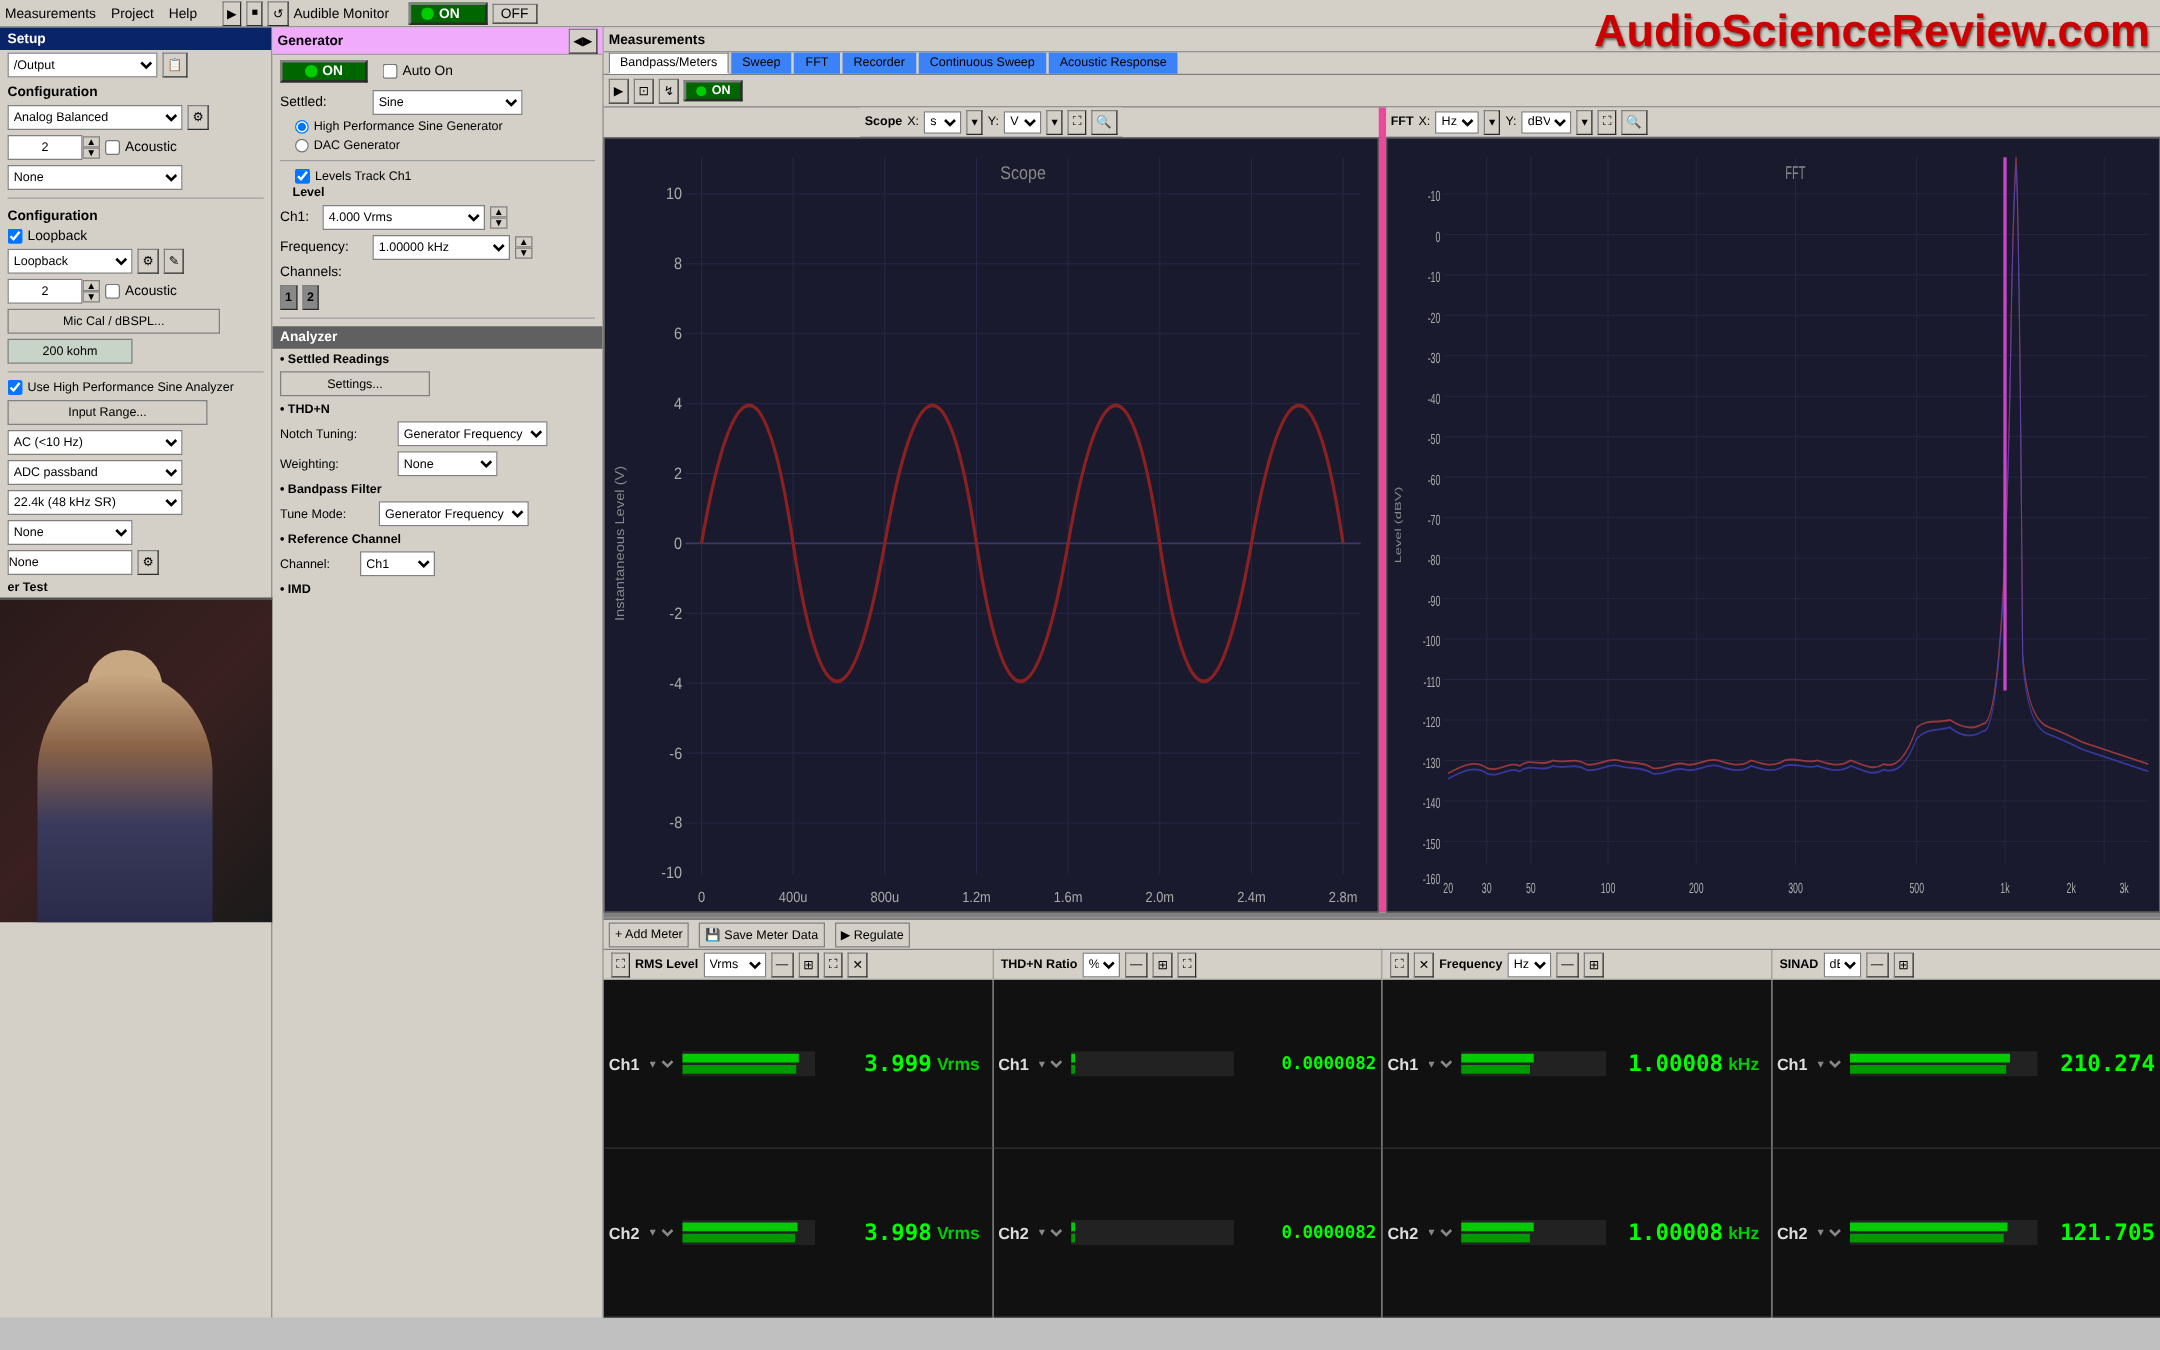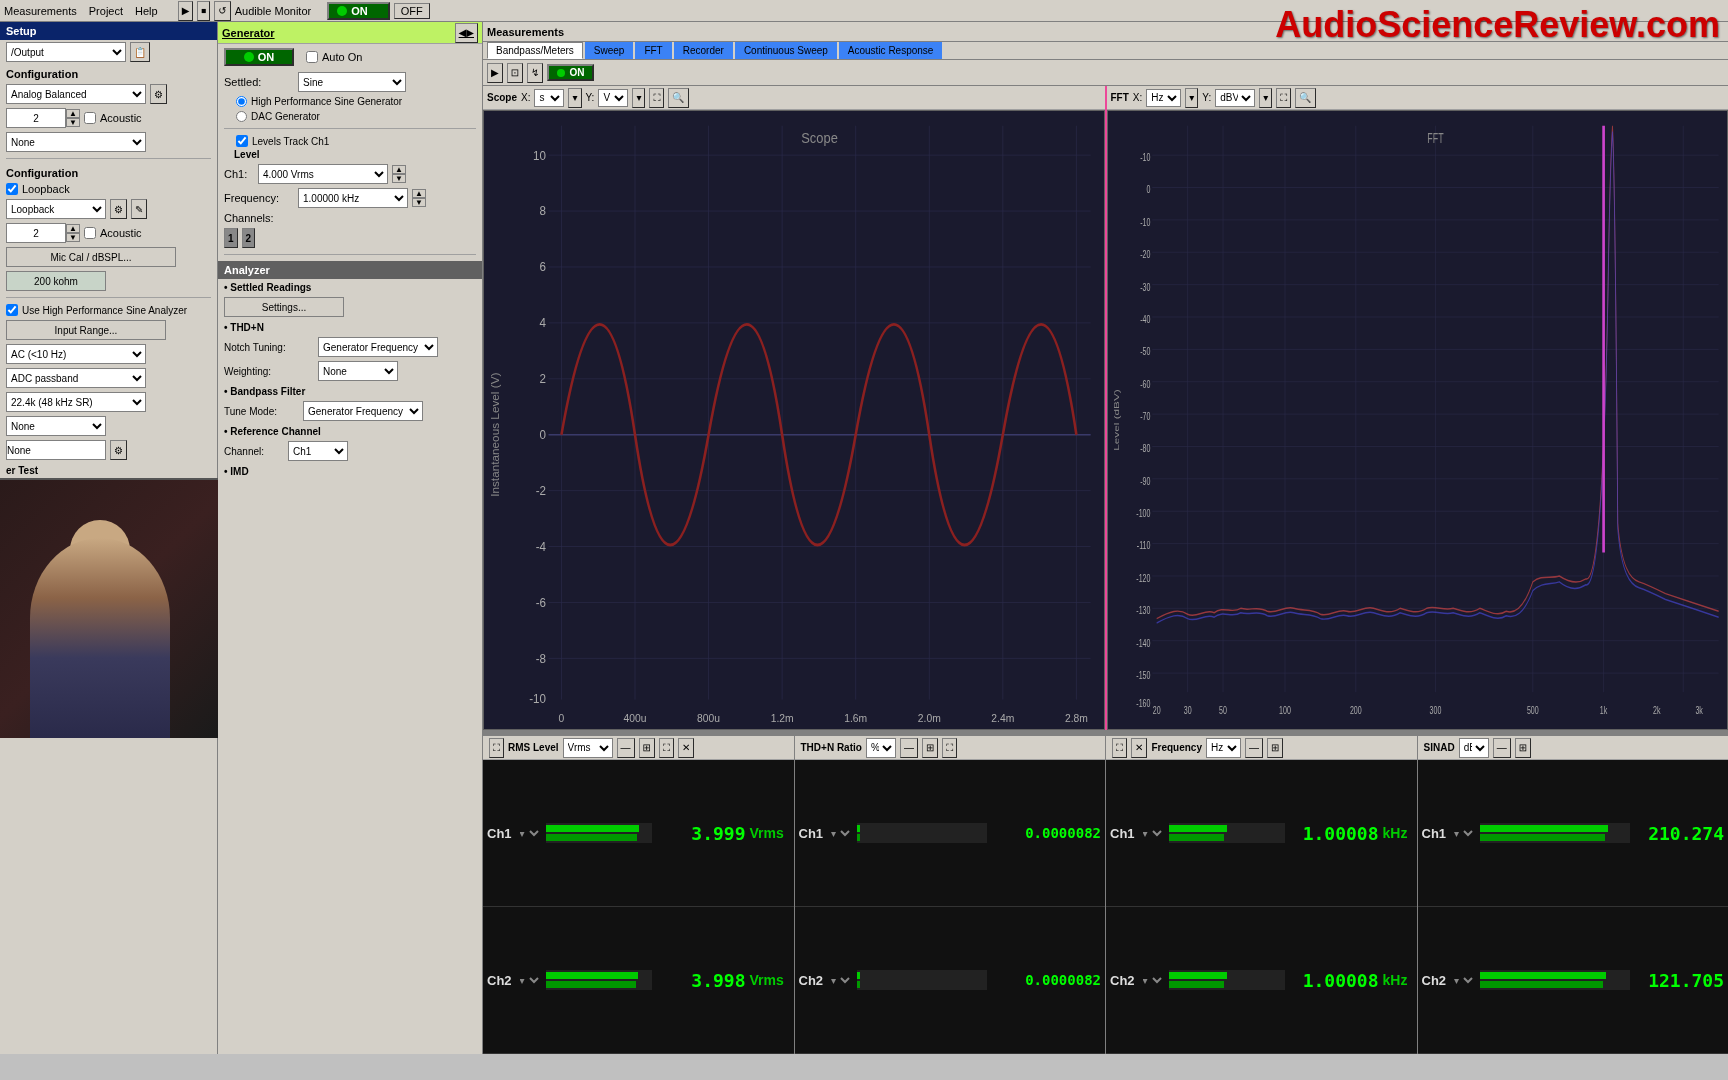--- a/index.html
+++ b/index.html
@@ -38,21 +38,21 @@
       cursor: pointer; padding: 1px 4px;
     }
 
     
     .gen-panel {
       width: 265px; background: #d4d0c8; border-right: 1px solid #808080;
       display: flex; flex-direction: column; flex-shrink: 0;
     }
     .gen-panel-header {
       display: flex; align-items: center; justify-content: space-between;
-      background: #bef264; border-bottom: 1px solid #a0a0a0; padding: 2px 4px; height: 22px; text-decoration: underline;
+      background: #f0abfc; border-bottom: 1px solid #a0a0a0; padding: 2px 4px; height: 22px;
     }
 
     
     .on-btn {
       background: #006600; color: white; font-weight: bold; font-size: 11px;
       border: 2px outset #808080; padding: 1px 8px; cursor: pointer; display: flex; align-items: center;
     }
     .on-indicator { width: 10px; height: 10px; background: #00cc00; border-radius: 50%; margin-right: 4px; }
 
     
@@ -332,21 +332,21 @@
       <button class="on-btn" style="width:70px;justify-content:center;">
         <div class="on-indicator"></div>
         <span>ON</span>
       </button>
       <input type="checkbox" style="margin-left: 8px;">
       <span>Auto On</span>
     </div>
 
     <div class="form-row">
       <span style="min-width:70px;">Settled:</span>
-      <select class="small" style="width:108px;">
+      <select class="small" style="width:120px;">
         <option>Sine</option>
       </select>
     </div>
 
     <div class="form-row">
       <input type="radio" name="gen-type" checked="" style="margin-left: 12px;">
       <span style="font-size:10px;">High Performance Sine Generator</span>
     </div>
     <div class="form-row">
       <input type="radio" name="gen-type" style="margin-left: 12px;">
@@ -468,21 +468,21 @@
       <button class="icon-btn">⊡</button>
       <button class="icon-btn">↯</button>
       <button class="on-btn" style="padding:1px 8px;font-size:10px;">
         <div class="on-indicator" style="width:8px;height:8px;"></div>
         <span>ON</span>
       </button>
     </div>
 
     <div class="charts-area" style="height:460px;">
 
-      <div class="chart-panel" style="border-right:2px solid #ec4899;">
+      <div class="chart-panel" style="border-right:6px solid #ec4899;align-items:center;">
         <div class="chart-header">
           <span style="font-weight:bold;">Scope</span>
           <span>X:</span>
           <select class="small" style="width:30px;"><option>s</option></select>
           <button class="icon-btn">▾</button>
           <span>Y:</span>
           <select class="small" style="width:30px;"><option>V</option></select>
           <button class="icon-btn">▾</button>
           <button class="icon-btn">⛶</button>
           <button class="icon-btn">🔍</button>
@@ -651,20 +651,34 @@
             <line x1="560" y1="10" x2="560" y2="300" stroke="#cc44cc" stroke-width="3"></line>
           </svg>
         </div>
       </div>
     </div>
 
     <div style="height:4px;background:#808080;cursor:ns-resize;"></div>
 
     <div class="meters-area">
 
+      <div class="meters-toolbar">
+        <button class="btn-small">
+          <span>+</span>
+          <span>Add Meter</span>
+        </button>
+        <button class="btn-small">
+          <span>💾</span>
+          <span>Save Meter Data</span>
+        </button>
+        <button class="btn-small">
+          <span>▶</span>
+          <span>Regulate</span>
+        </button>
+      </div>
 
       <div class="meters-row">
 
         <div class="meter-panel">
           <div class="meter-header">
             <button class="icon-btn">⛶</button>
             <span>RMS Level</span>
             <select class="small" style="width:50px;"><option>Vrms</option></select>
             <button class="icon-btn">—</button>
             <button class="icon-btn">⊞</button>

